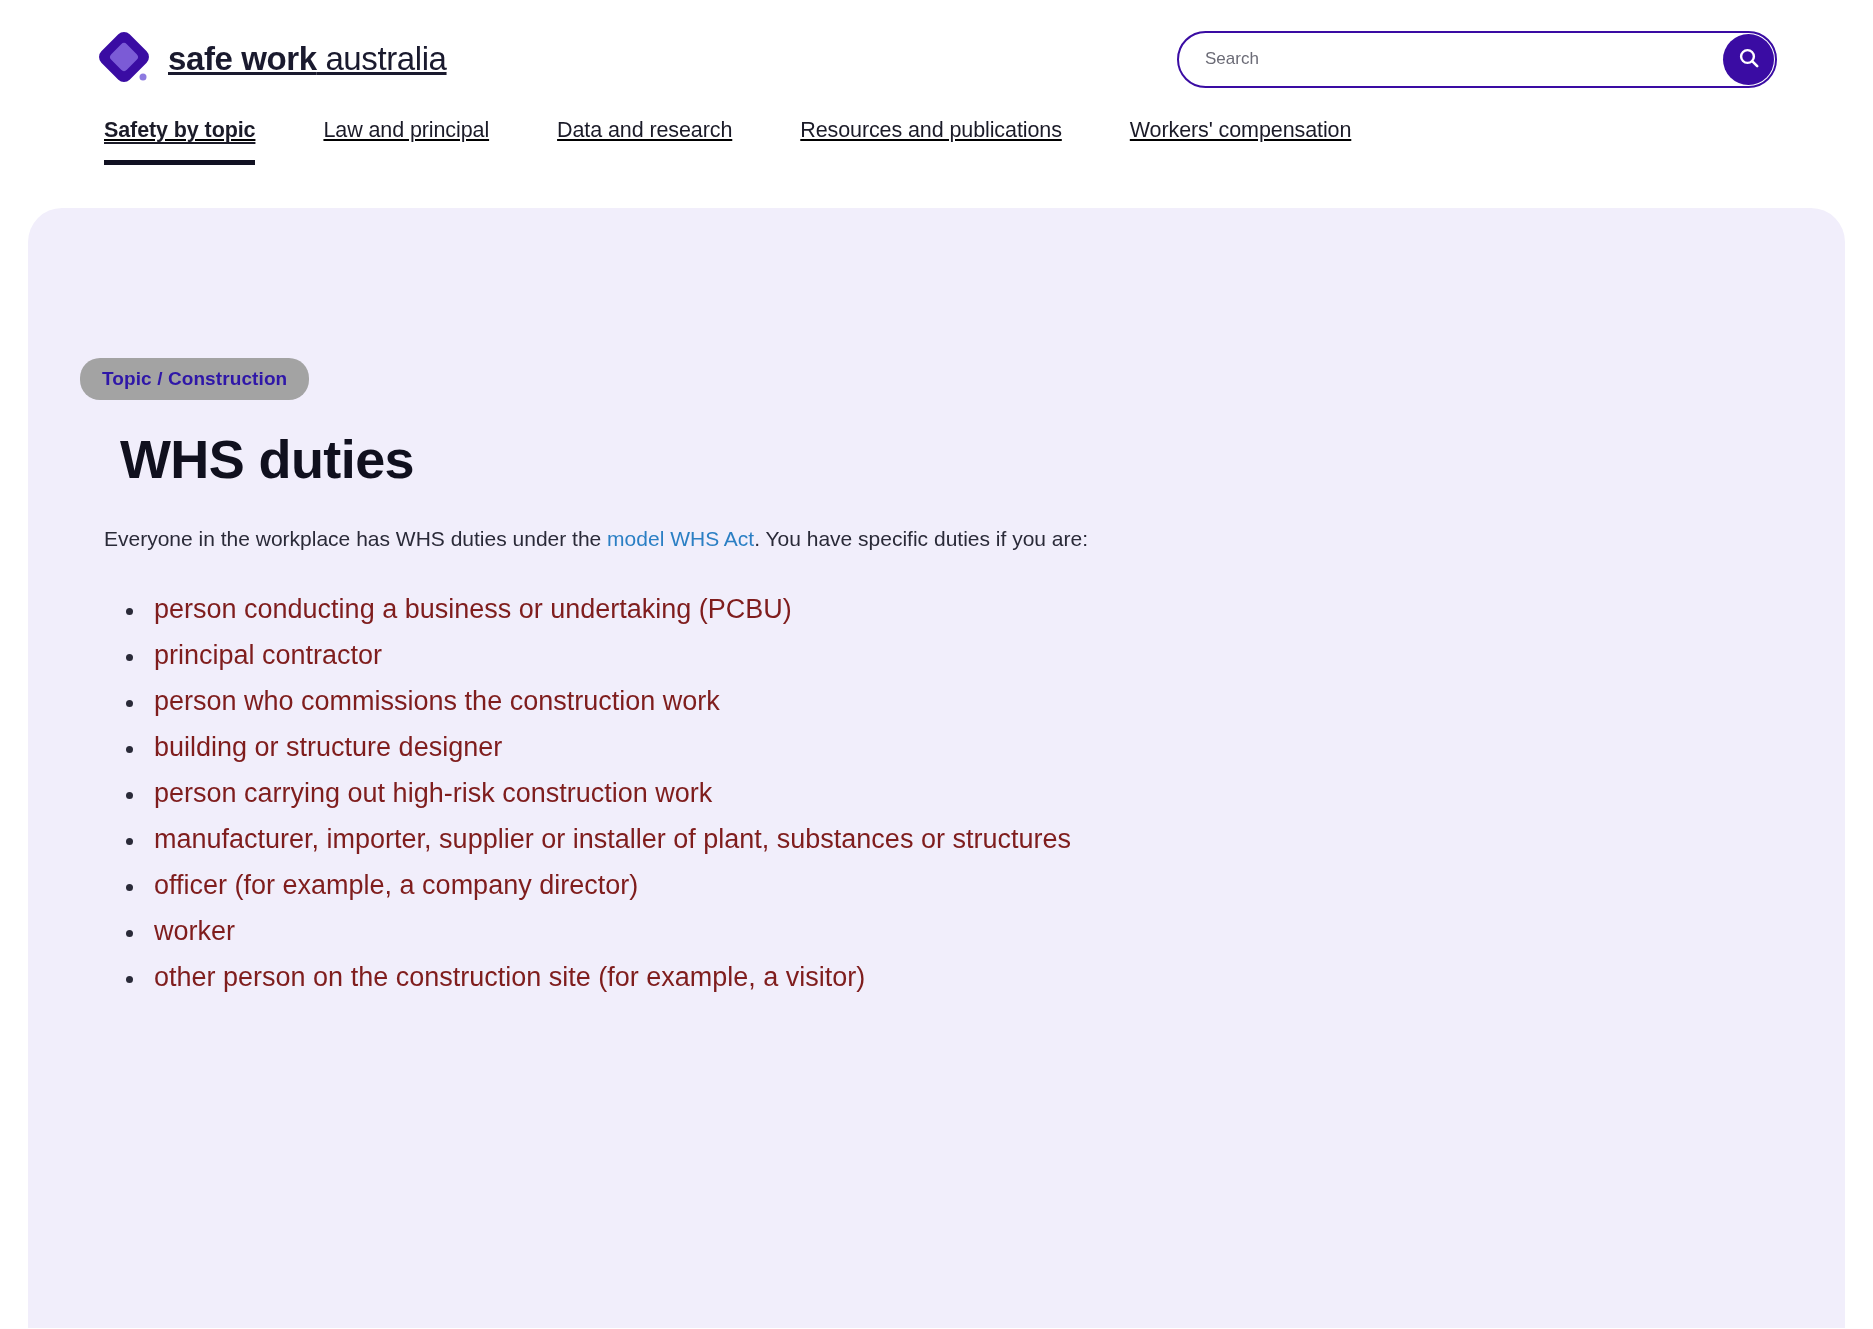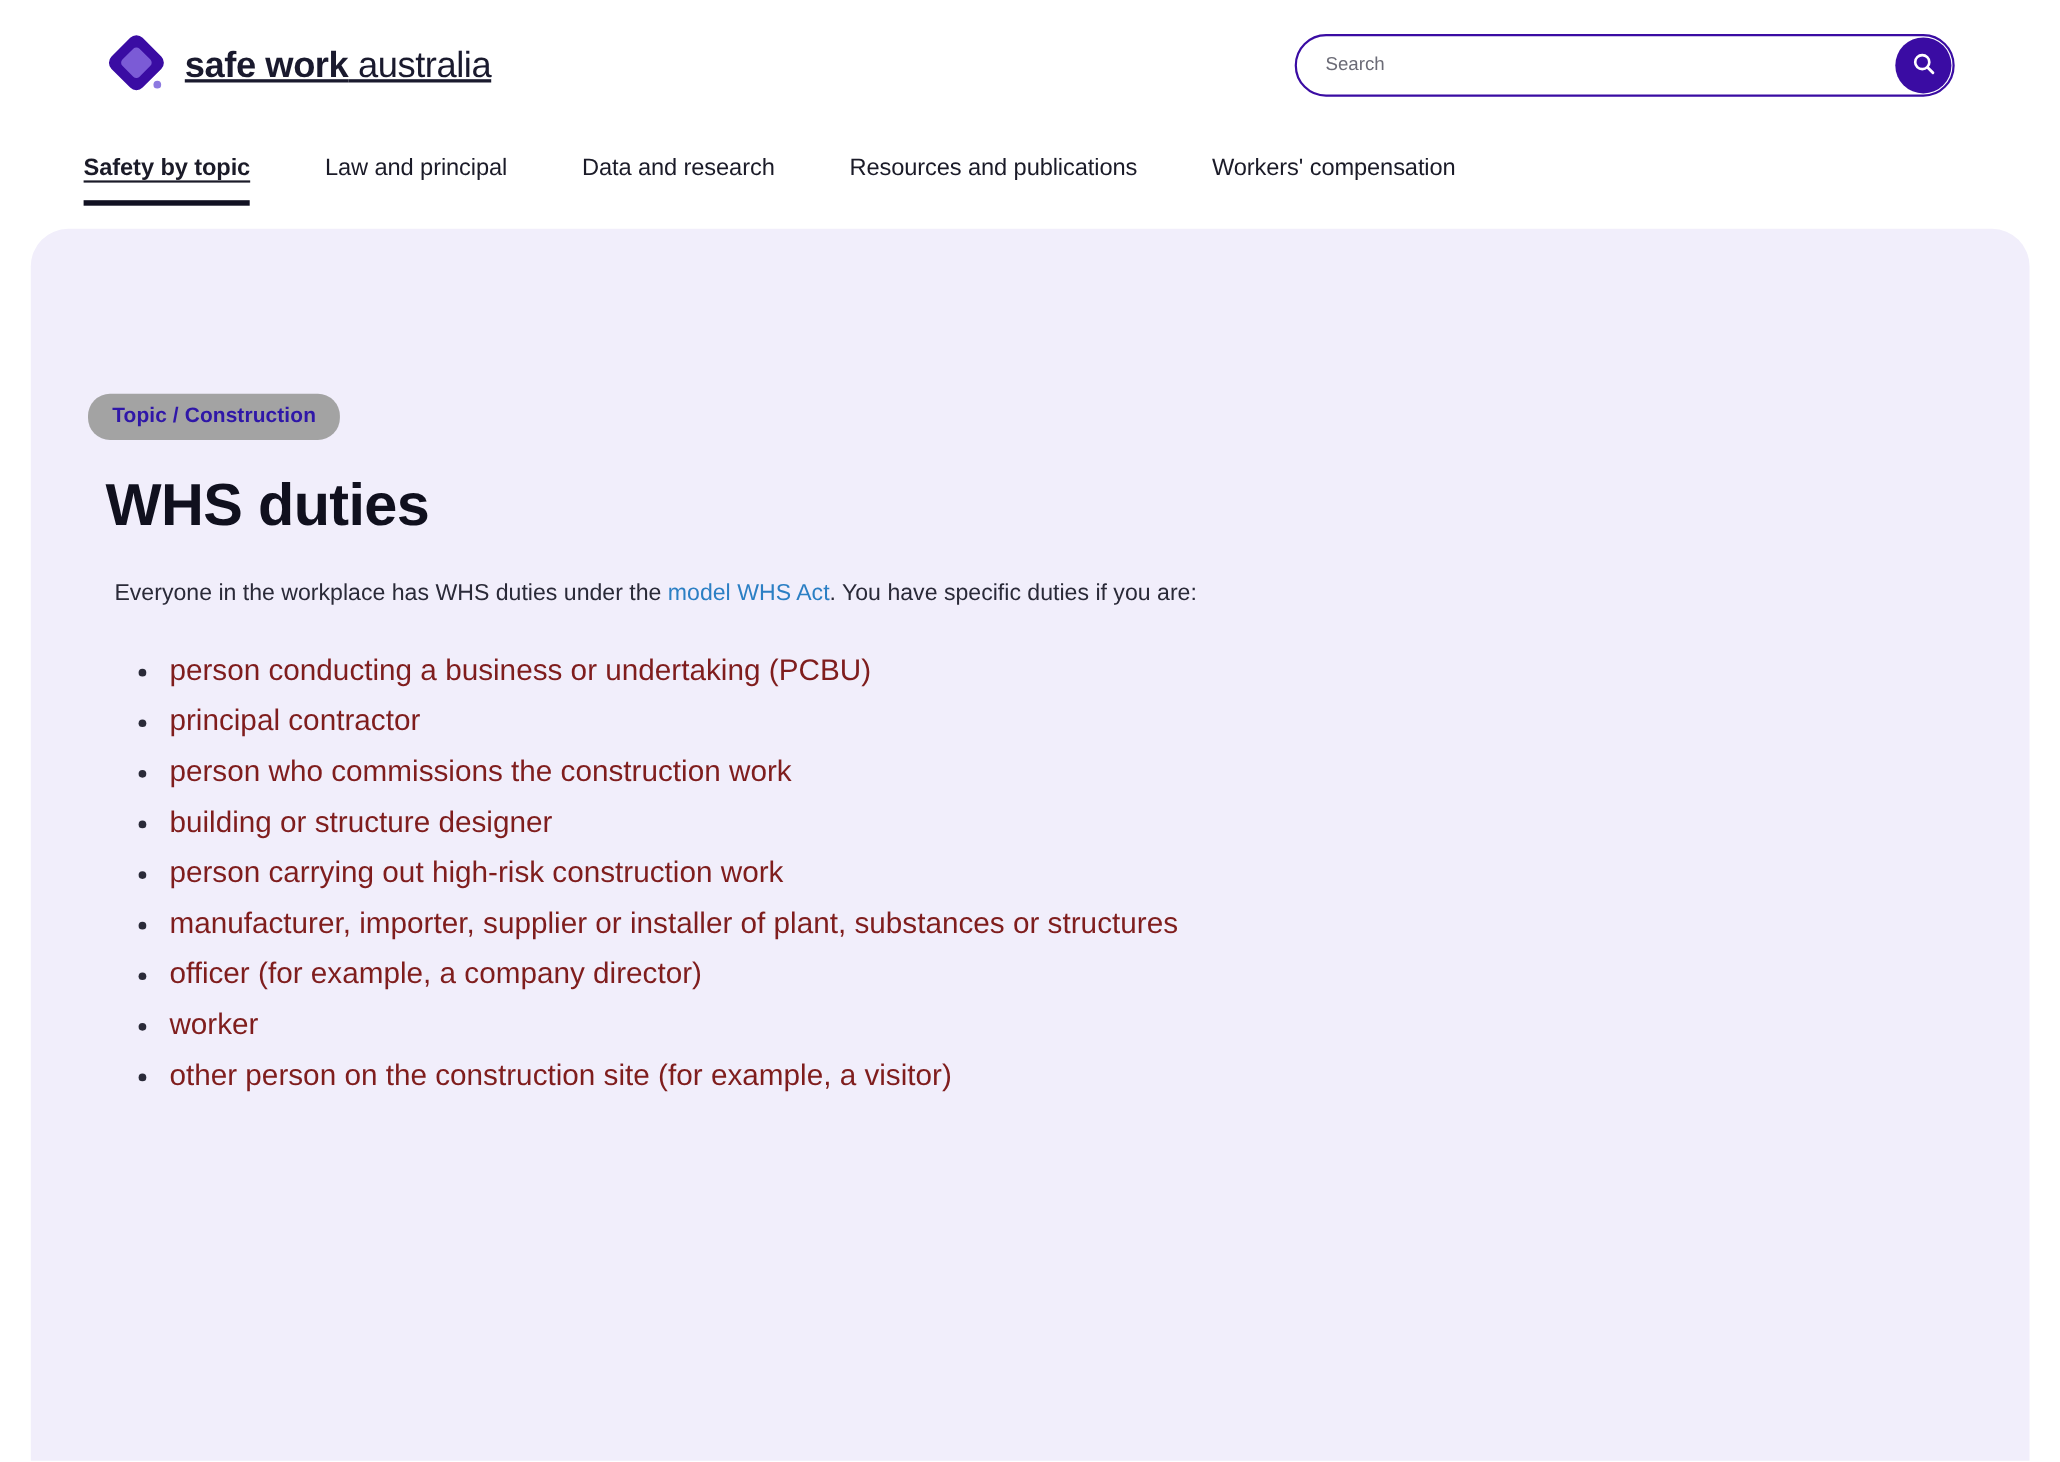--- a/index.html
+++ b/index.html
@@ -74,26 +74,27 @@
     border: none;
     cursor: pointer;
     display: flex;
     align-items: center;
     justify-content: center;
     padding: 0;
   }
 
   
   .nav {
-    padding: 0 76px;
-    display: flex;
-    align-items: center;
+    padding: 0 104px;
+    display: flex;
+    align-items: flex-start;
     gap: 0;
     height: 90px;
     position: relative;
+    text-decoration: underline;
   }
   .nav-item {
     font-size: 21.5px;
     color: #1b1b28;
     padding: 0 0 22px 0;
     margin-right: 68px;
     cursor: pointer;
     white-space: nowrap;
     position: relative;
     letter-spacing: -0.1px;
@@ -130,21 +131,21 @@
     font-size: 19px;
     font-weight: 700;
     border-radius: 20px;
     padding: 10px 22px;
     letter-spacing: 0.1px;
   }
   .page-title {
     font-size: 54px;
     font-weight: 700;
     color: #10101e;
-    margin: 28px 0 34px 16px;
+    margin: 28px 0 34px 40px;
     letter-spacing: -0.6px;
   }
   .intro {
     font-size: 21px;
     line-height: 1.42;
     color: #2a2a38;
     margin: 0 0 36px 24px;
     max-width: 1140px;
   }
   .intro a {

